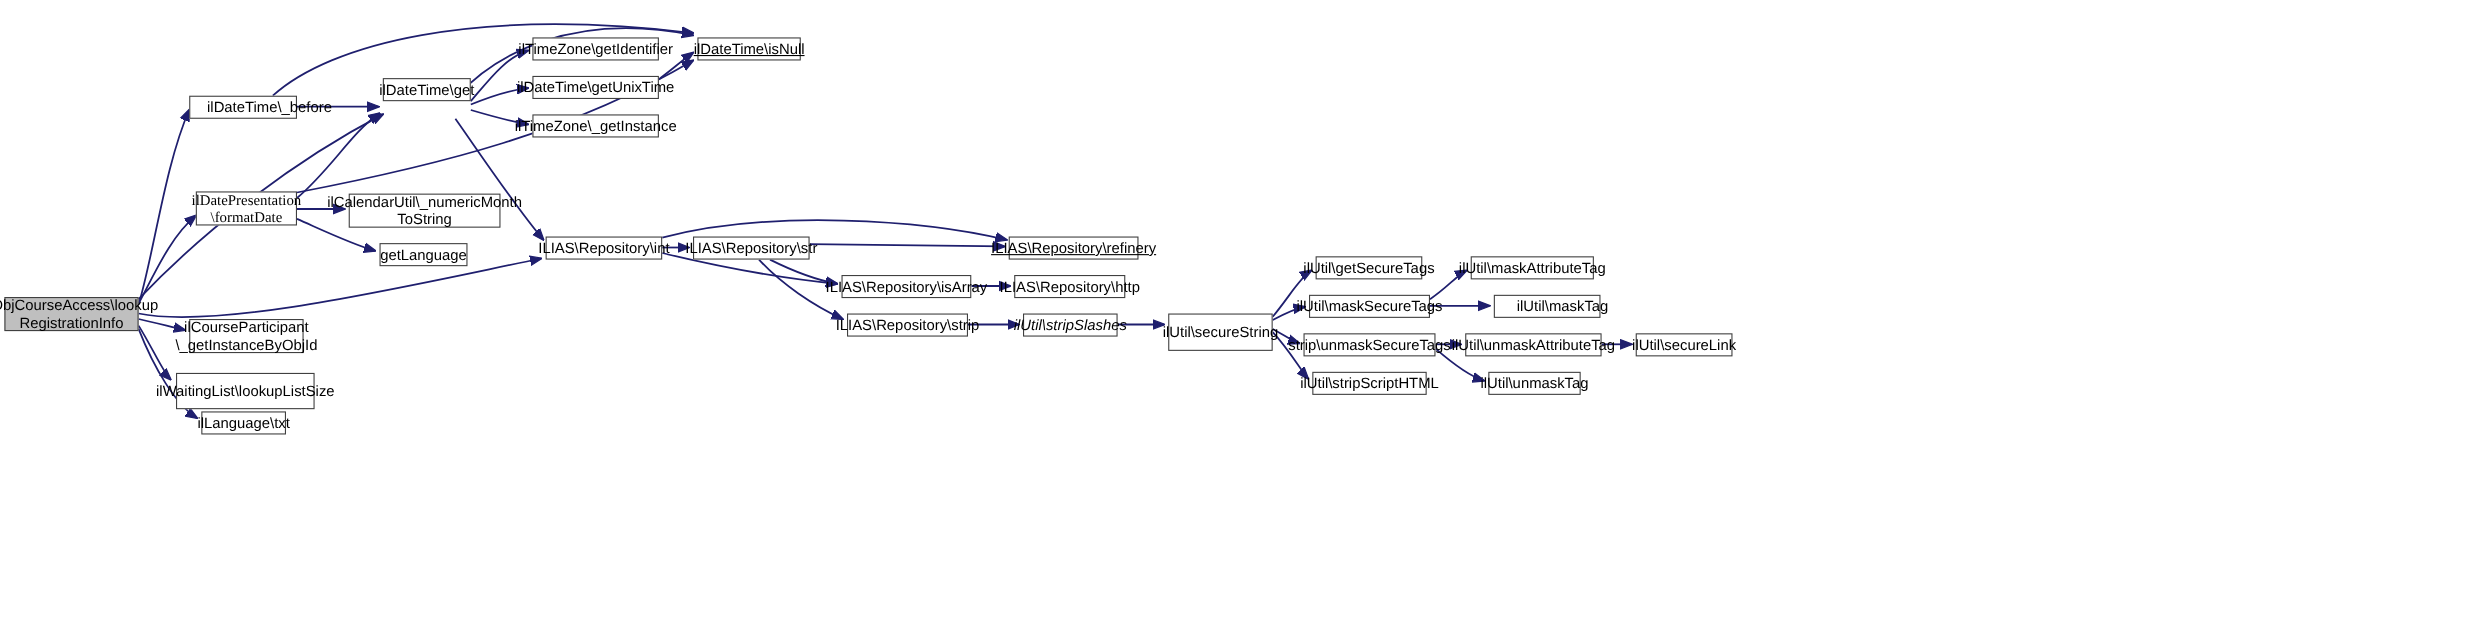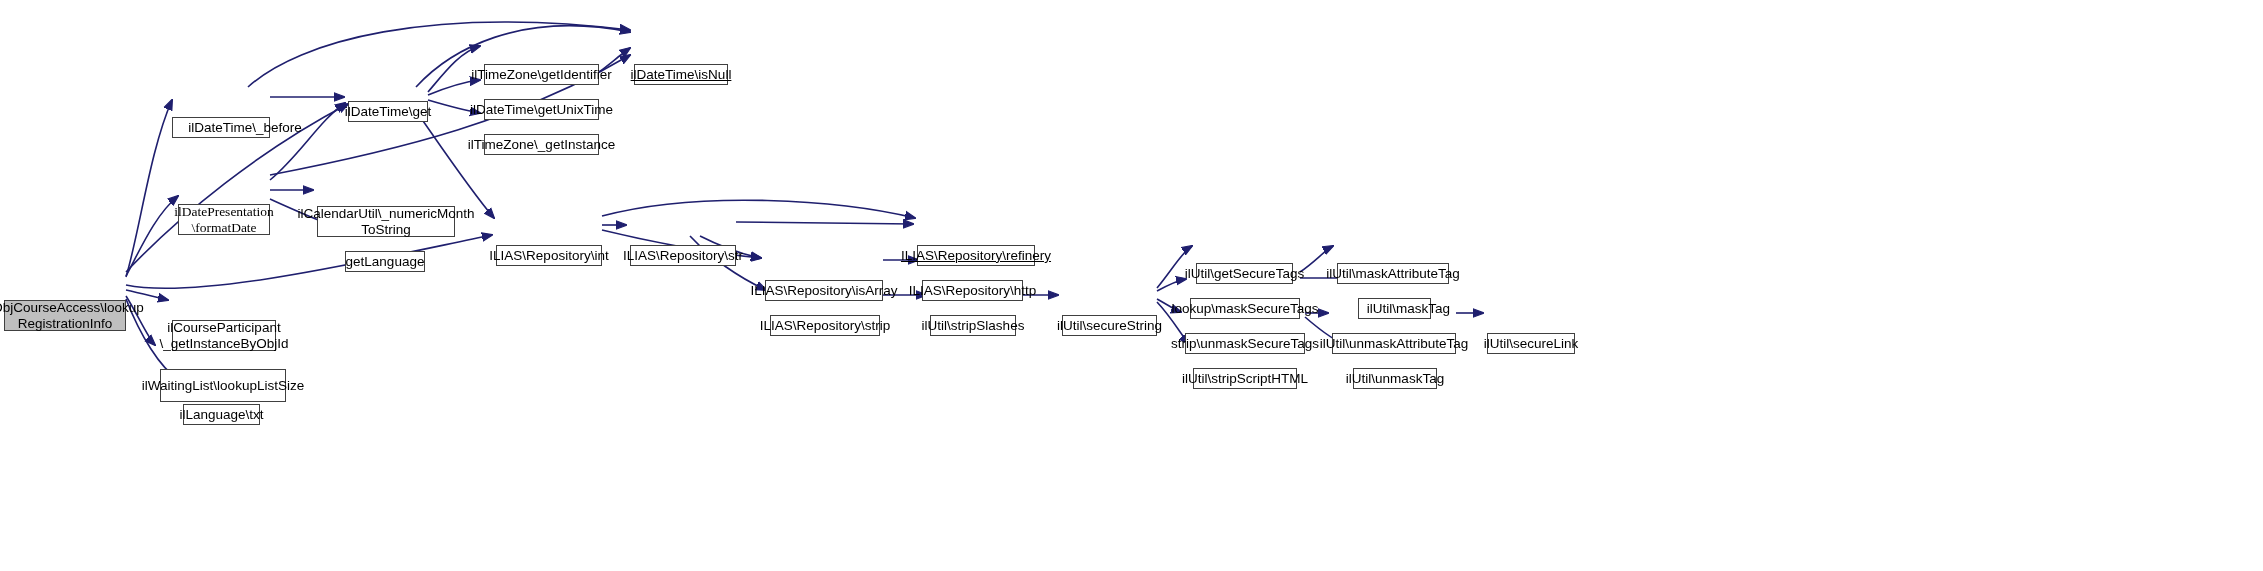--- a/index.html
+++ b/index.html
@@ -1,21 +1,21 @@
 <!DOCTYPE html>
 <html><head>
 <meta charset="utf-8">
 <style>
   html,body{margin:0;padding:0;background:#ffffff;}
   #canvas{position:relative;width:2263px;height:571px;background:#ffffff;
           font-family:"Liberation Sans", sans-serif;overflow:hidden;}
   .node{position:absolute;box-sizing:border-box;border:1px solid #404040;
         background:#ffffff;color:#000000;display:flex;align-items:center;
         justify-content:center;text-align:center;line-height:1.12;
-        font-size:13.5px;white-space:pre;letter-spacing:0px;margin-top:30px;}
+        font-size:13.5px;white-space:pre;letter-spacing:0px;}
   .node.root{background:#bfbfbf;border-color:#404040;}
   .node .lbl{display:block;padding:0 4px;}
   svg.edges{position:absolute;left:0;top:0;width:2263px;height:571px;
             pointer-events:none;}
   svg.edges path{fill:none;stroke:#1f1f6e;stroke-width:1.6px;}
   svg.edges polygon{fill:#1f1f6e;stroke:#1f1f6e;stroke-width:1px;}
 </style>
 </head>
 <body>
 
@@ -83,25 +83,25 @@
       <div class="node" style="left: 484px; top: 34px; width: 115px; height: 21px;"><span class="lbl">ilTimeZone\getIdentifier</span></div>
       <div class="node" style="left: 484px; top: 69px; width: 115px; height: 21px;"><span class="lbl">ilDateTime\getUnixTime</span></div>
       <div class="node" style="left: 484px; top: 104px; width: 115px; height: 21px;"><span class="lbl">ilTimeZone\_getInstance</span></div>
       <div class="node" style="left: 634px; top: 34px; width: 94px; height: 21px; text-decoration: underline;"><span class="lbl">ilDateTime\isNull</span></div>
       <div class="node" style="left: 496px; top: 215px; width: 106px; height: 21px;"><span class="lbl">ILIAS\Repository\int</span></div>
       <div class="node" style="left: 630px; top: 215px; width: 106px; height: 21px;"><span class="lbl">ILIAS\Repository\str</span></div>
       <div class="node" style="left: 765px; top: 250px; width: 118px; height: 21px;"><span class="lbl">ILIAS\Repository\isArray</span></div>
       <div class="node" style="left: 770px; top: 285px; width: 110px; height: 21px;"><span class="lbl">ILIAS\Repository\strip</span></div>
       <div class="node" style="left: 917px; top: 215px; width: 118px; height: 21px; text-decoration: underline;"><span class="lbl">ILIAS\Repository\refinery</span></div>
       <div class="node" style="left: 922px; top: 250px; width: 101px; height: 21px;"><span class="lbl">ILIAS\Repository\http</span></div>
-      <div class="node" style="left: 930px; top: 285px; width: 86px; height: 21px;"><span class="lbl">ilUtil\stripSlashes</span></div>
-      <div class="node" style="left: 1062px; top: 285px; width: 95px; height: 21px;"><span class="lbl">ilUtil\secureString</span></div>
+      <div class="node" style="left: 930px; top: 285px; width: 86px; height: 21px; font-style: italic;"><span class="lbl">ilUtil\stripSlashes</span></div>
+      <div class="node" style="left: 1062px; top: 285px; width: 95px; height: 34px;"><span class="lbl">ilUtil\secureString</span></div>
       <div class="node" style="left: 1196px; top: 233px; width: 97px; height: 21px;"><span class="lbl">ilUtil\getSecureTags</span></div>
-      <div class="node" style="left: 1190px; top: 268px; width: 110px; height: 21px;"><span class="lbl">lookup\maskSecureTags</span></div>
+      <div class="node" style="left: 1190px; top: 268px; width: 110px; height: 21px;"><span class="lbl">ilUtil\maskSecureTags</span></div>
       <div class="node" style="left: 1185px; top: 303px; width: 120px; height: 21px;"><span class="lbl">strip\unmaskSecureTags</span></div>
       <div class="node" style="left: 1193px; top: 338px; width: 104px; height: 21px;"><span class="lbl">ilUtil\stripScriptHTML</span></div>
       <div class="node" style="left: 1337px; top: 233px; width: 112px; height: 21px;"><span class="lbl">ilUtil\maskAttributeTag</span></div>
-      <div class="node" style="left: 1358px; top: 268px; width: 73px; height: 21px; padding-left: 28px;"><span class="lbl">ilUtil\maskTag</span></div>
+      <div class="node" style="left: 1358px; top: 268px; width: 97px; height: 21px; padding-left: 28px;"><span class="lbl">ilUtil\maskTag</span></div>
       <div class="node" style="left: 1332px; top: 303px; width: 124px; height: 21px;"><span class="lbl">ilUtil\unmaskAttributeTag</span></div>
       <div class="node" style="left: 1353px; top: 338px; width: 84px; height: 21px;"><span class="lbl">ilUtil\unmaskTag</span></div>
       <div class="node" style="left: 1487px; top: 303px; width: 88px; height: 21px;"><span class="lbl">ilUtil\secureLink</span></div>
     </div>
 </div>
 
 </body></html>

